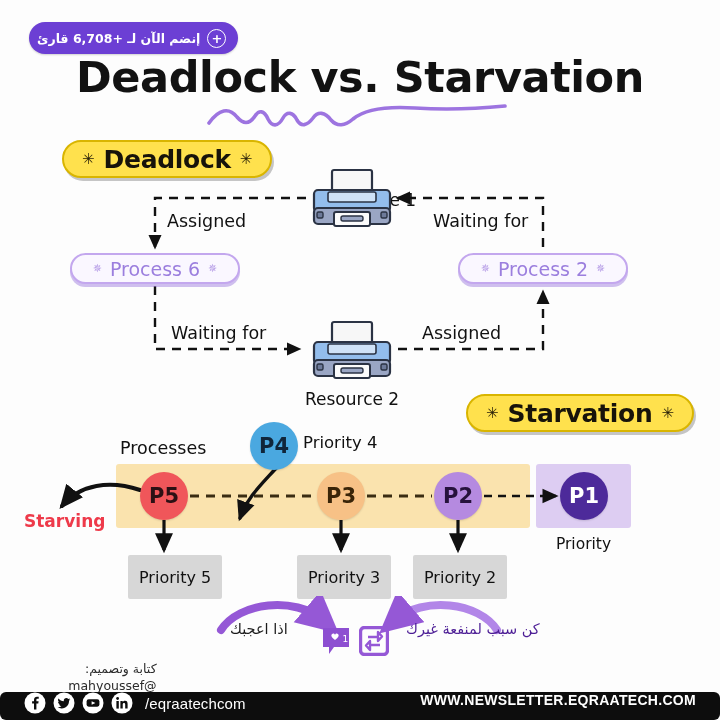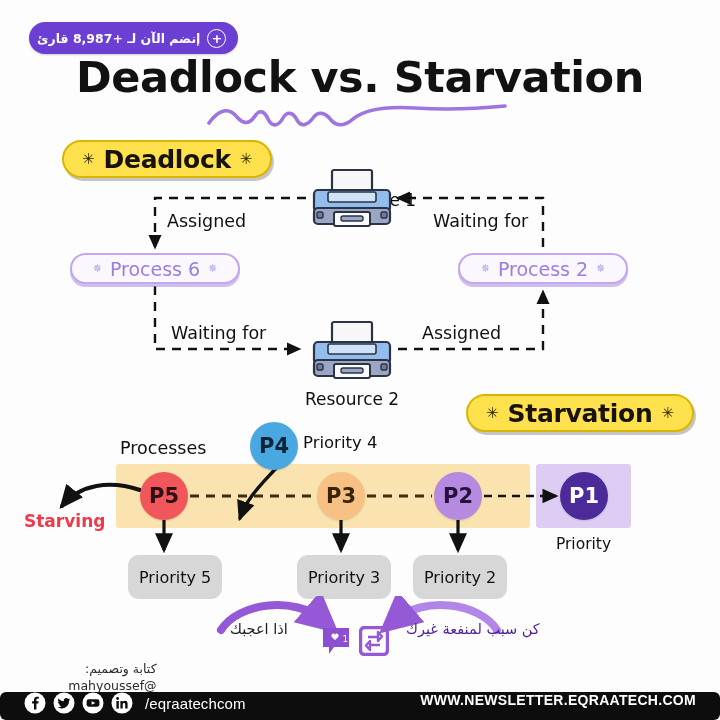--- a/index.html
+++ b/index.html
@@ -151,21 +151,21 @@
     font-size: 17px; font-weight: 600; color: #ee3a4a; white-space: nowrap;
   }
 
   .prio-box {
     position: absolute;
     background: #d7d7d7;
     height: 44px;
     display: flex; align-items: center; justify-content: center;
     padding: 12px 11px;
     font-size: 16px; color: #111; white-space: nowrap;
-    border-radius: 11px;
+    border-radius: 2px;
   }
   #prio-5 { left: 128px; top: 555px; }
   #prio-3 { left: 297px; top: 555px; }
   #prio-2 { left: 413px; top: 555px; }
 
   
   .cta-left {
     position: absolute; left: 230px; top: 621px;
     font-size: 14.5px; color: #1b1b1b; direction: rtl; white-space: nowrap;
   }
@@ -211,21 +211,21 @@
   }
   svg { display: block; }
 </style>
 </head>
 <body>
 
 <div id="canvas">
 
   <div class="join-badge">
     <span class="plus">+</span>
-    <span class="txt">إنضم الآن لـ +8,987 قارئ</span>
+    <span class="txt">إنضم الآن لـ +6,708 قارئ</span>
   </div>
 
   <div class="title">Deadlock vs. Starvation</div>
   <svg class="title-squiggle" width="310" height="26">
     <path d="M4,20 C14,6 24,4 32,14 C38,21 44,22 50,13 C54,7 59,7 63,16 C67,24 73,24 78,15 C82,8 88,9 92,17 C96,24 102,23 108,15 C113,8 120,9 126,17 C132,24 140,23 148,16 C160,6 180,3 210,5 C240,7 270,6 300,3" fill="none" stroke="#9d74e0" stroke-width="3.6" stroke-linecap="round"></path>
   </svg>
 
   <div class="pill-yellow" id="pill-deadlock">
     <span class="star">✳</span>
     <span class="lbl">Deadlock</span>

